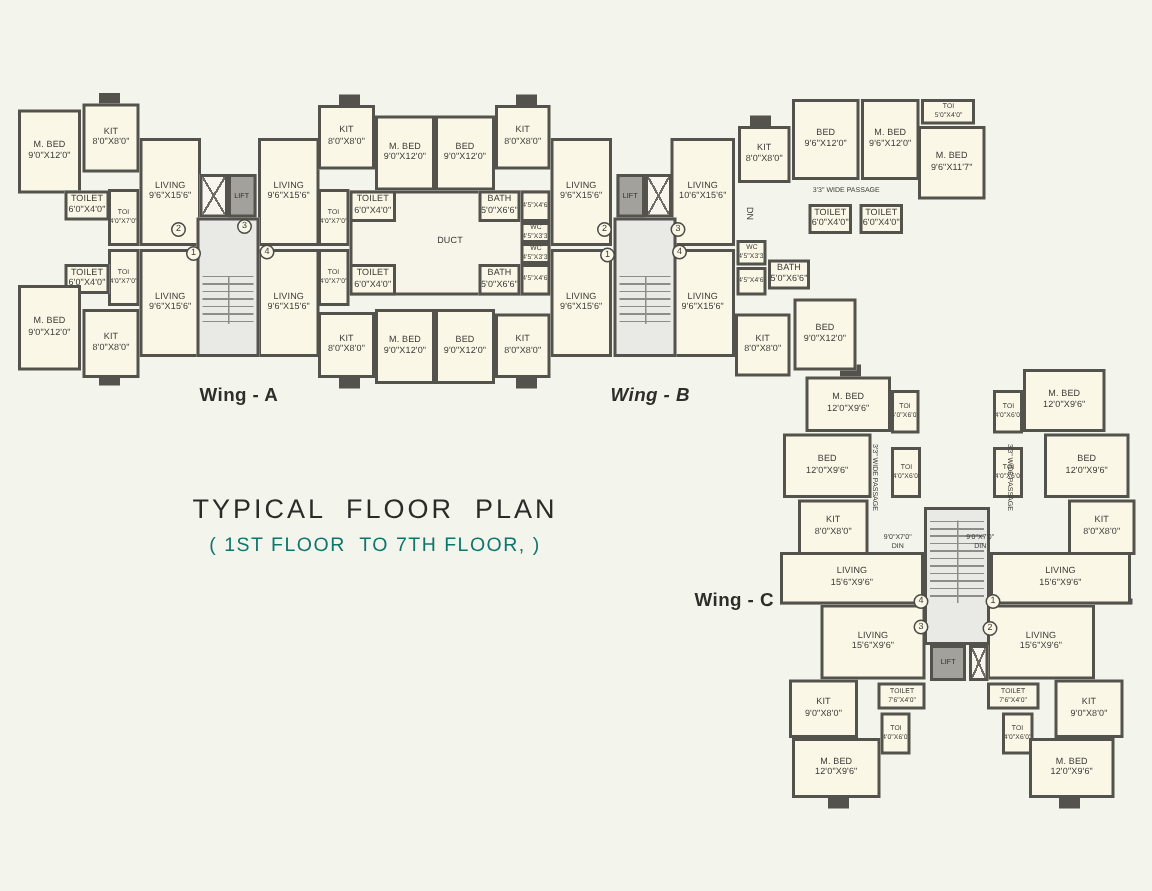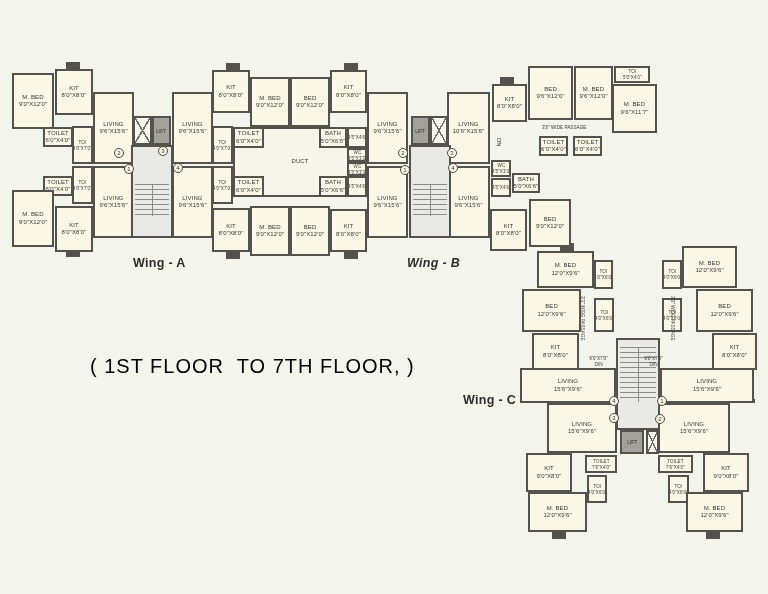--- a/index.html
+++ b/index.html
@@ -46,26 +46,27 @@
     border:1px solid #4a4a46;background:#faf7e6;color:#3b3a35;
     font-size:6px;display:flex;align-items:center;justify-content:center;
     box-sizing:border-box;
   }
   .ann{position:absolute;font-size:6px;color:#3b3a35;text-align:center;white-space:pre-line;line-height:1.3;}
   .ann.v{writing-mode:vertical-rl;}
   .wing{position:absolute;font-weight:bold;font-size:12.5px;color:#2e2d2a;letter-spacing:0.3px;}
   .title1{position:absolute;left:90px;top:329px;width:320px;text-align:center;
     font-size:18px;letter-spacing:2px;color:#2b2b28;white-space:pre;}
   .title2{position:absolute;left:90px;top:355px;width:320px;text-align:center;
-    font-size:20px;letter-spacing:1px;color:#000000;white-space:pre;}
+    font-size:13px;letter-spacing:1px;color:#0f766e;white-space:pre;}
 </style>
 </head>
 <body>
 
 <div id="plan">
+  <div class="title1">TYPICAL  FLOOR  PLAN</div>
   <div class="title2">( 1ST FLOOR  TO 7TH FLOOR, )</div>
 <div class="wall" style="left: 66px; top: 62px; width: 14px; height: 9px;"></div>
     <div class="wall" style="left: 66px; top: 249px; width: 14px; height: 8px;"></div>
     <div class="wall" style="left: 226px; top: 63px; width: 14px; height: 8px;"></div>
     <div class="wall" style="left: 344px; top: 63px; width: 14px; height: 8px;"></div>
     <div class="wall" style="left: 226px; top: 251px; width: 14px; height: 8px;"></div>
     <div class="wall" style="left: 344px; top: 251px; width: 14px; height: 8px;"></div>
     <div class="wall" style="left: 500px; top: 77px; width: 14px; height: 8px;"></div>
     <div class="wall" style="left: 560px; top: 243px; width: 14px; height: 9px;"></div>
     <div class="wall" style="left: 520px; top: 399px; width: 28px; height: 4px;"></div>

